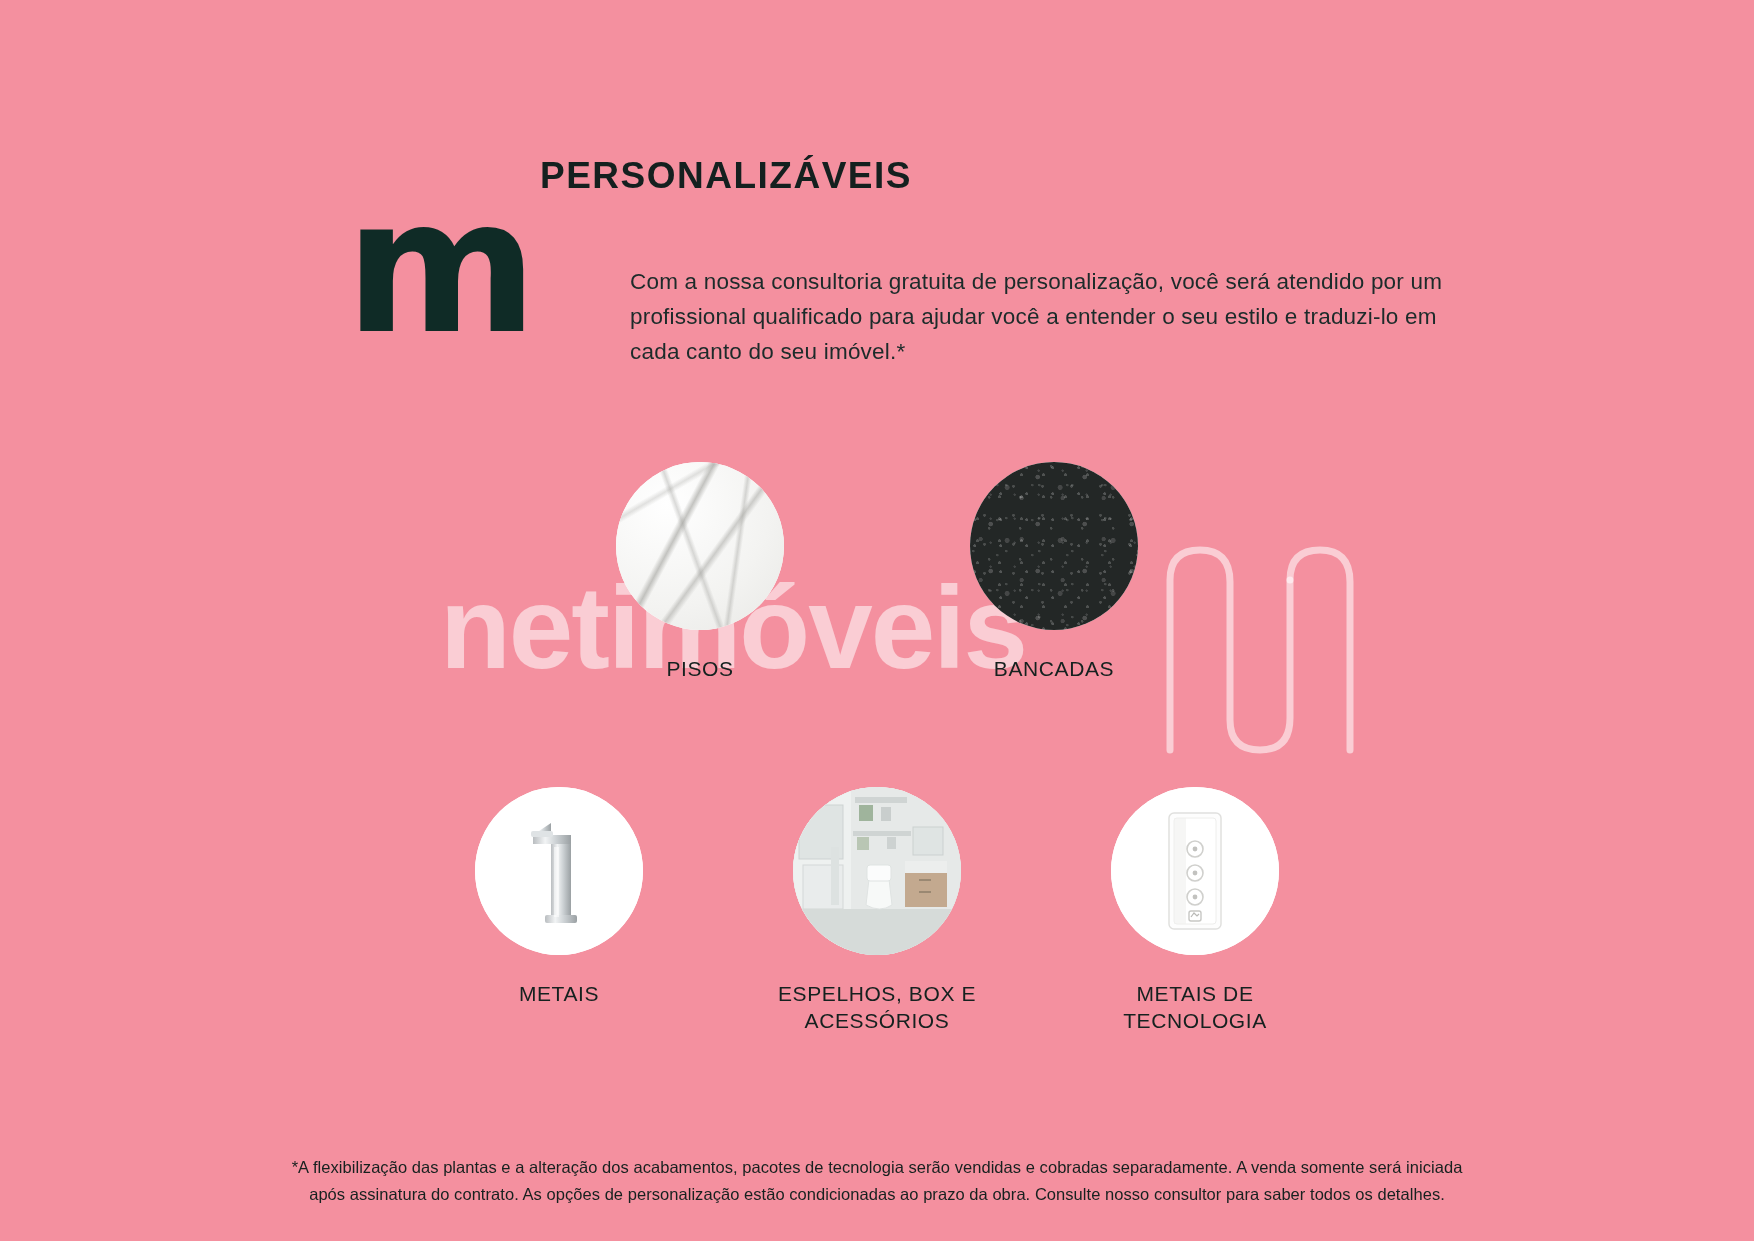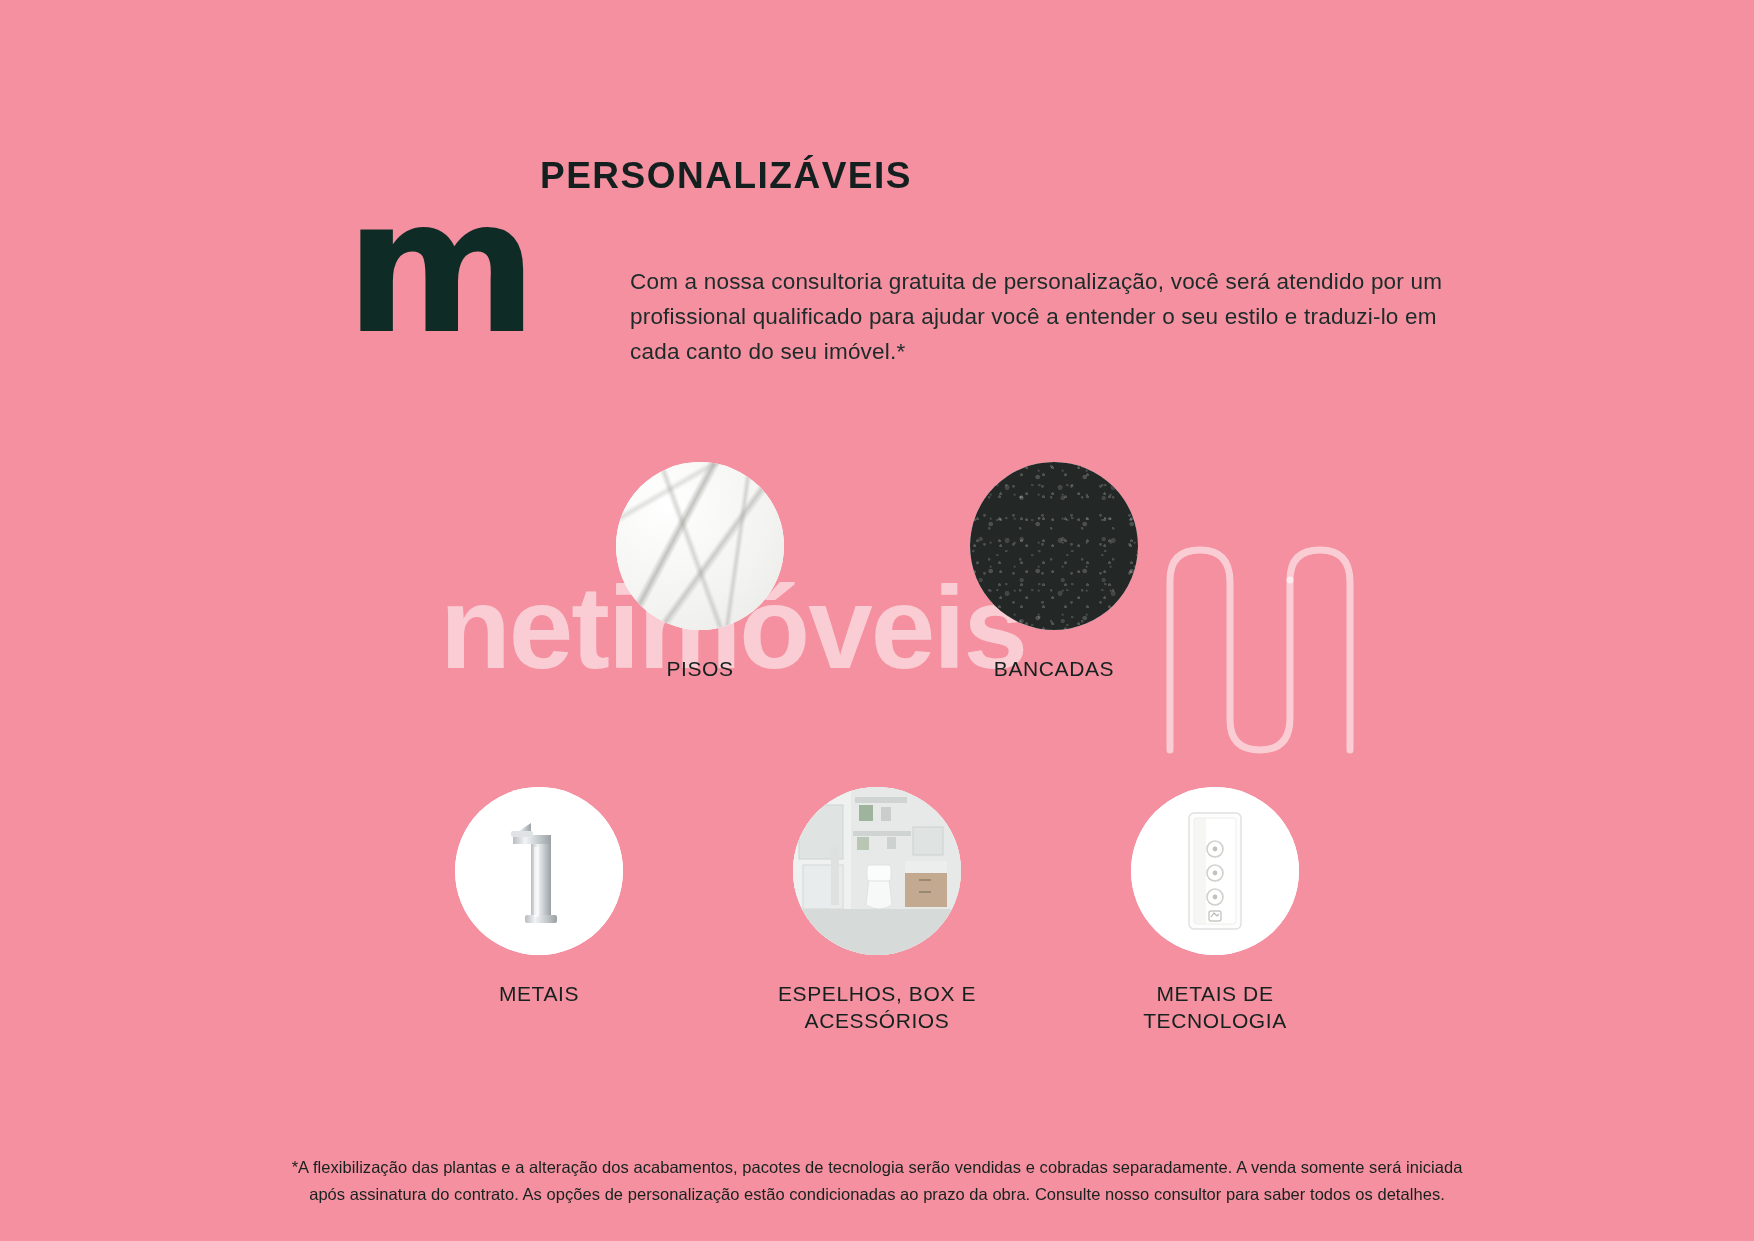--- a/index.html
+++ b/index.html
@@ -89,21 +89,21 @@
     width: 1754px;
     z-index: 8;
   }
   .row {
     display: flex;
     justify-content: center;
     gap: 64px;
   }
   .row.row2 {
     margin-top: 105px;
-    gap: 48px;
+    gap: 28px;
   }
   .item {
     width: 290px;
     display: flex;
     flex-direction: column;
     align-items: center;
   }
   .circle {
     width: 168px;
     height: 168px;

